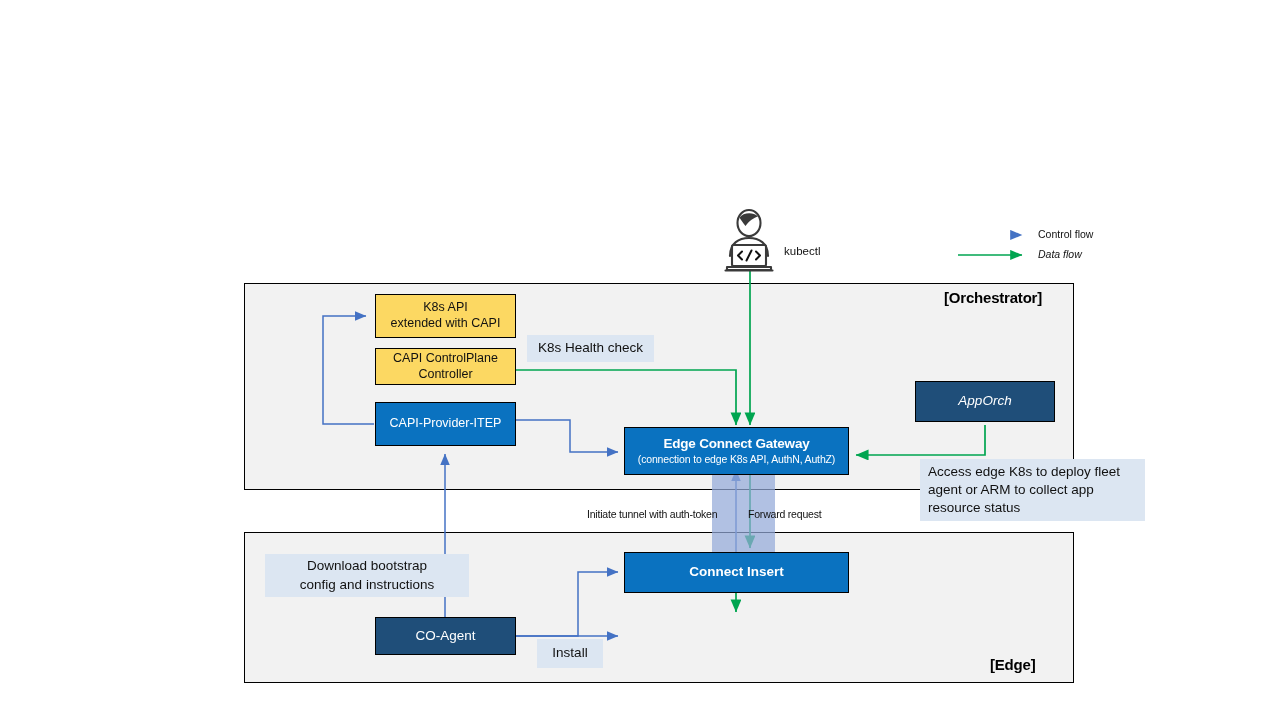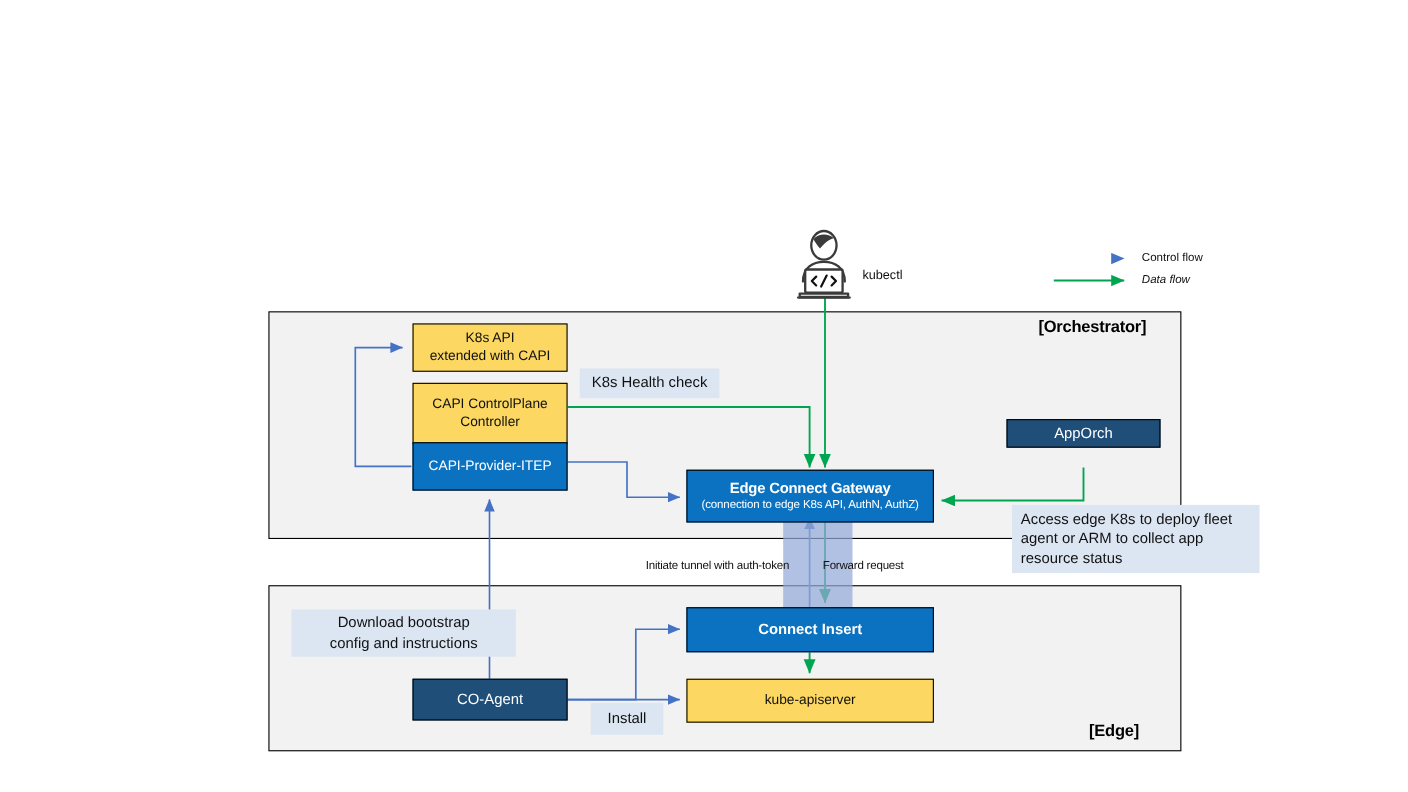--- a/index.html
+++ b/index.html
@@ -151,45 +151,42 @@
     <div class="legend-row" style="left:1030px;top:248px;font-style:italic;">
       <span class="lbl">Data flow</span>
     </div>
   </div>
 
   <div class="node n-yellow" style="left:375px;top:294px;width:141px;height:44px;">
     <span class="t1">K8s API</span>
     <span class="t2">extended with CAPI</span>
   </div>
 
-  <div class="node n-yellow" style="left:375px;top:348px;width:141px;height:56px;">
+  <div class="node n-yellow" style="left:375px;top:348px;width:141px;height:37px;">
     <span class="t1">CAPI ControlPlane</span>
     <span class="t2">Controller</span>
   </div>
 
   <div class="node n-blue" style="left:375px;top:402px;width:141px;height:44px;">
     <span class="t1">CAPI-Provider-ITEP</span>
   </div>
 
-  <div class="node n-navy" style="left:915px;top:381px;width:140px;height:26px;">
+  <div class="node n-navy" style="left:915px;top:381px;width:140px;height:41px;font-style:italic;">
     <span class="t1">AppOrch</span>
   </div>
 
   <div class="node n-blue n-gw" style="left:624px;top:427px;width:225px;height:48px;">
     <span class="t1">Edge Connect Gateway</span>
     <span class="t2">(connection to edge K8s API, AuthN, AuthZ)</span>
   </div>
 
   <div class="node n-blue n-ca" style="left:624px;top:552px;width:225px;height:41px;">
     <span class="t1">Connect Insert</span>
   </div>
 
-  <div class="node n-yellow" style="left:624px;top:617px;width:225px;height:40px;">
-    <span class="t1">kube-apiserver</span>
-  </div>
 
   <div class="node n-navy" style="left:375px;top:617px;width:141px;height:38px;">
     <span class="t1">CO-Agent</span>
   </div>
 
 
   <div class="note center" style="left:527px;top:335px;width:127px;height:27px;">
     <span class="inner">K8s Health check</span>
   </div>
 

